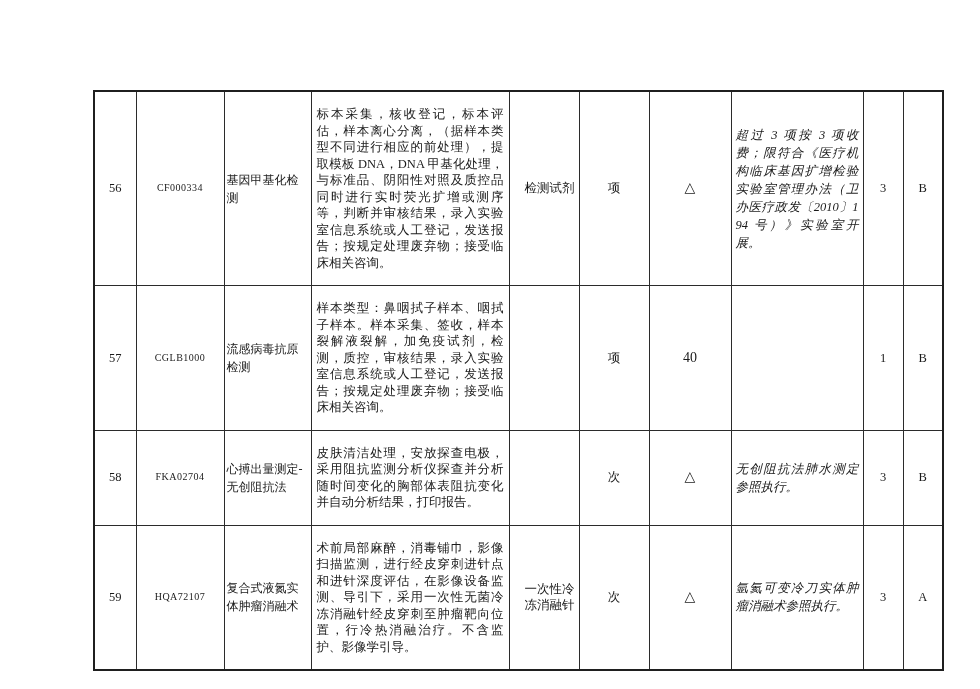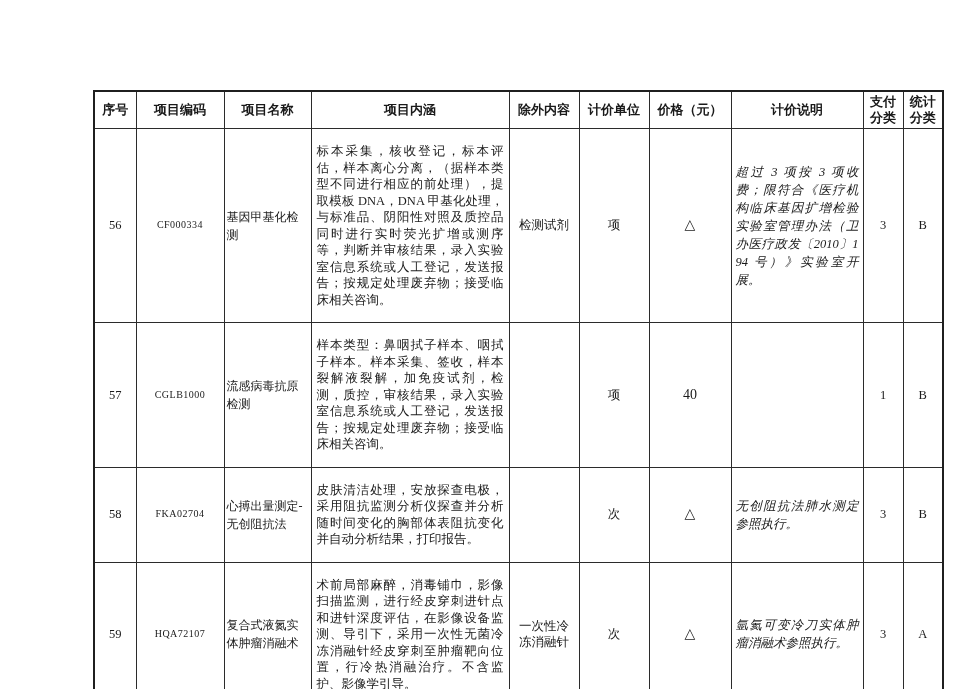--- a/index.html
+++ b/index.html
@@ -50,21 +50,21 @@
     padding: 1px 1px 1px 2px;
     text-align: left;
     line-height: 18px;
   }
   td.c-content {
     text-align: justify;
     vertical-align: middle;
     padding: 14px 5px;
   }
   td.c-excluded {
-    text-align: center;
+    text-align: right;
     padding: 2px 4px;
     margin-top: 40px;
   }
   td.c-price { font-size: 14px; }
   td.c-note {
     text-align: justify;
     padding: 2px 4px;
     line-height: 18px;
     font-style: italic;
   }
@@ -92,32 +92,20 @@
       <col style="width:198px">
       <col style="width:70px">
       <col style="width:70px">
       <col style="width:82px">
       <col style="width:132px">
       <col style="width:40px">
       <col style="width:40px">
     </colgroup>
 
     <tbody>
-        <tr style="height:35px">
-      <th>序号</th>
-      <th>项目编码</th>
-      <th>项目名称</th>
-      <th>项目内涵</th>
-      <th>除外内容</th>
-      <th>计价单位</th>
-      <th>价格（元）</th>
-      <th>计价说明</th>
-      <th class="narrow-head">支付分类</th>
-      <th class="narrow-head">统计分类</th>
-    </tr>
 
     <tr style="height:165px">
       <td class="c-seq">56</td>
       <td class="c-code">CF000334</td>
       <td class="c-name">基因甲基化检测</td>
       <td class="c-content">标本采集，核收登记，标本评估，样本离心分离，（据样本类型不同进行相应的前处理），提取模板 DNA，DNA 甲基化处理，与标准品、阴阳性对照及质控品同时进行实时荧光扩增或测序等，判断并审核结果，录入实验室信息系统或人工登记，发送报告；按规定处理废弃物；接受临床相关咨询。</td>
       <td class="c-excluded">检测试剂</td>
       <td class="c-unit">项</td>
       <td class="c-price">△</td>
       <td class="c-note">超过 3 项按 3 项收费；限符合《医疗机构临床基因扩增检验实验室管理办法（卫办医疗政发〔2010〕194 号）》实验室开展。</td>

